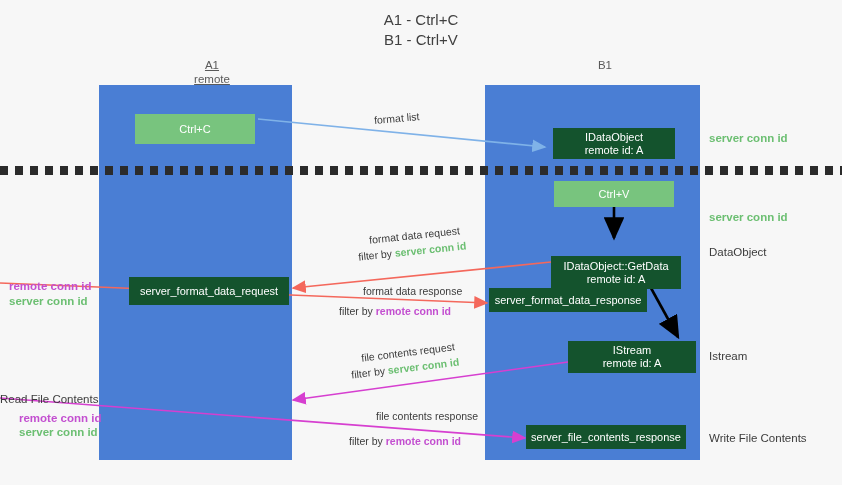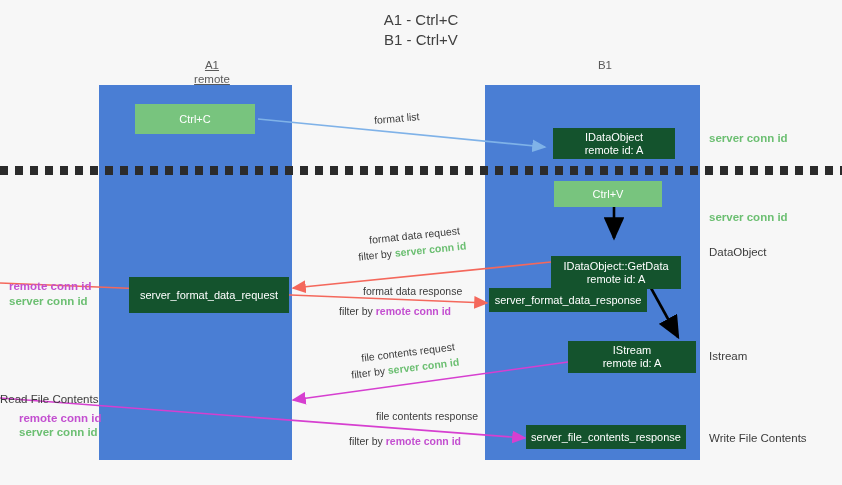--- a/index.html
+++ b/index.html
@@ -106,39 +106,39 @@
 
     <path class="nofill" d="M568,362 L293,400" stroke="#d63fd0" stroke-width="1.6" marker-end="url(#ah-mag)"></path>
 
     <path class="nofill" d="M0,398 L525,438" stroke="#d63fd0" stroke-width="1.6" marker-end="url(#ah-mag)"></path>
   </svg>
 
   <svg class="dashed" aria-hidden="true">
     <line x1="0" y1="4.5" x2="842" y2="4.5" stroke="#2b2b2b" stroke-width="9" stroke-dasharray="8 7"></line>
   </svg>
 
-  <div class="box green" style="left:135px;top:104px;width:120px;height:30px;">
+  <div class="box green" style="left:135px;top:114px;width:120px;height:30px;">
     <span>Ctrl+C</span>
   </div>
 
   <div class="box orange" style="left:553px;top:128px;width:122px;height:31px;">
     <span>IDataObject</span>
     <span class="l2">remote id: A</span>
   </div>
 
-  <div class="box green" style="left:554px;top:181px;width:108px;height:26px;">
+  <div class="box green" style="left:554px;top:181px;width:120px;height:26px;">
     <span>Ctrl+V</span>
   </div>
 
   <div class="box orange" style="left:551px;top:237px;width:130px;height:33px;margin-top:19px;">
     <span>IDataObject::GetData</span>
     <span class="l2">remote id: A</span>
   </div>
 
-  <div class="box orange" style="left:129px;top:277px;width:160px;height:36px;">
+  <div class="box orange" style="left:129px;top:277px;width:160px;height:28px;">
     <span>server_format_data_request</span>
   </div>
 
   <div class="box orange" style="left:489px;top:288px;width:158px;height:24px;">
     <span>server_format_data_response</span>
   </div>
 
   <div class="box orange" style="left:568px;top:341px;width:128px;height:32px;">
     <span>IStream</span>
     <span class="l2">remote id: A</span>

